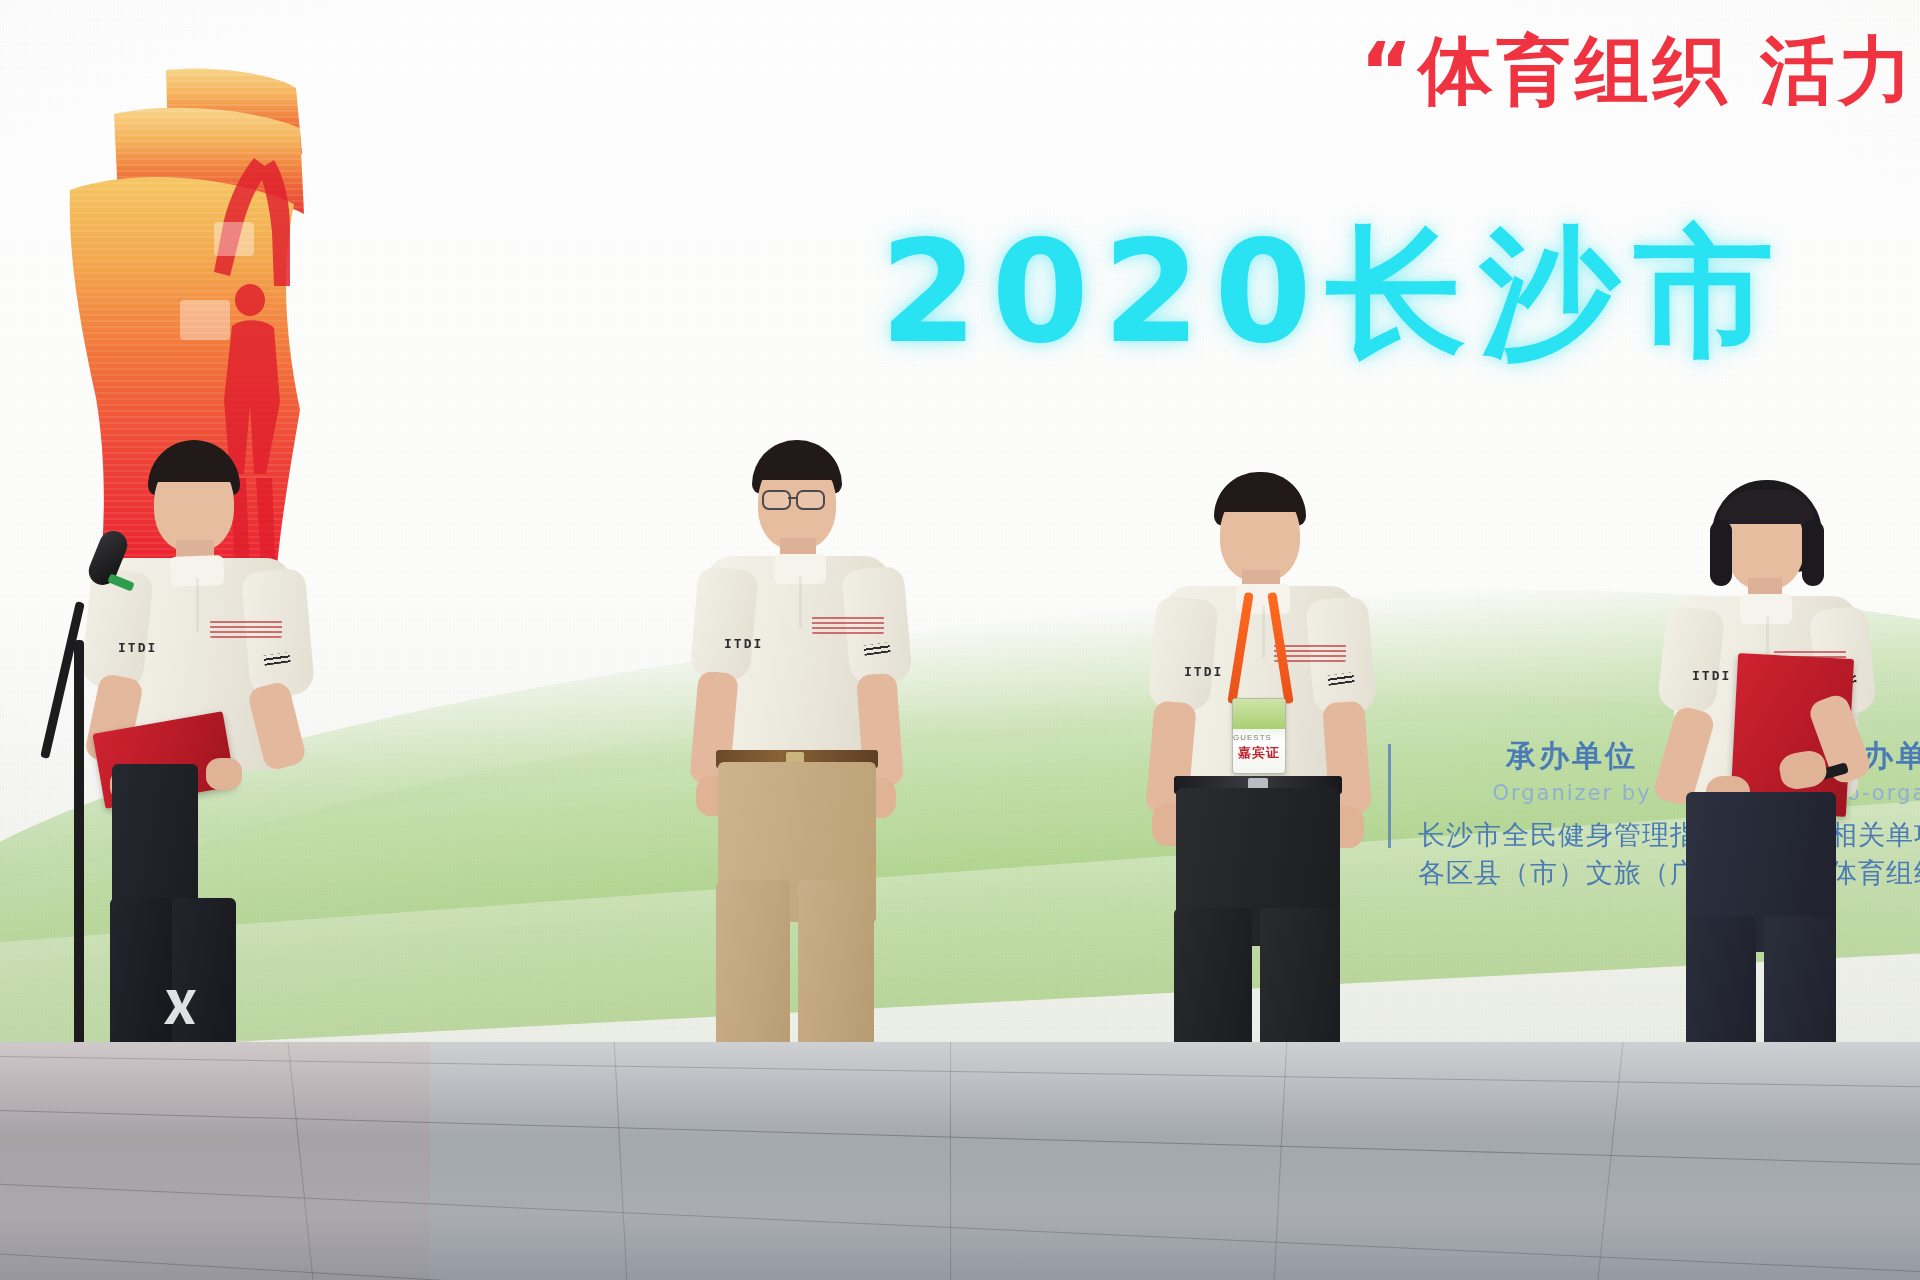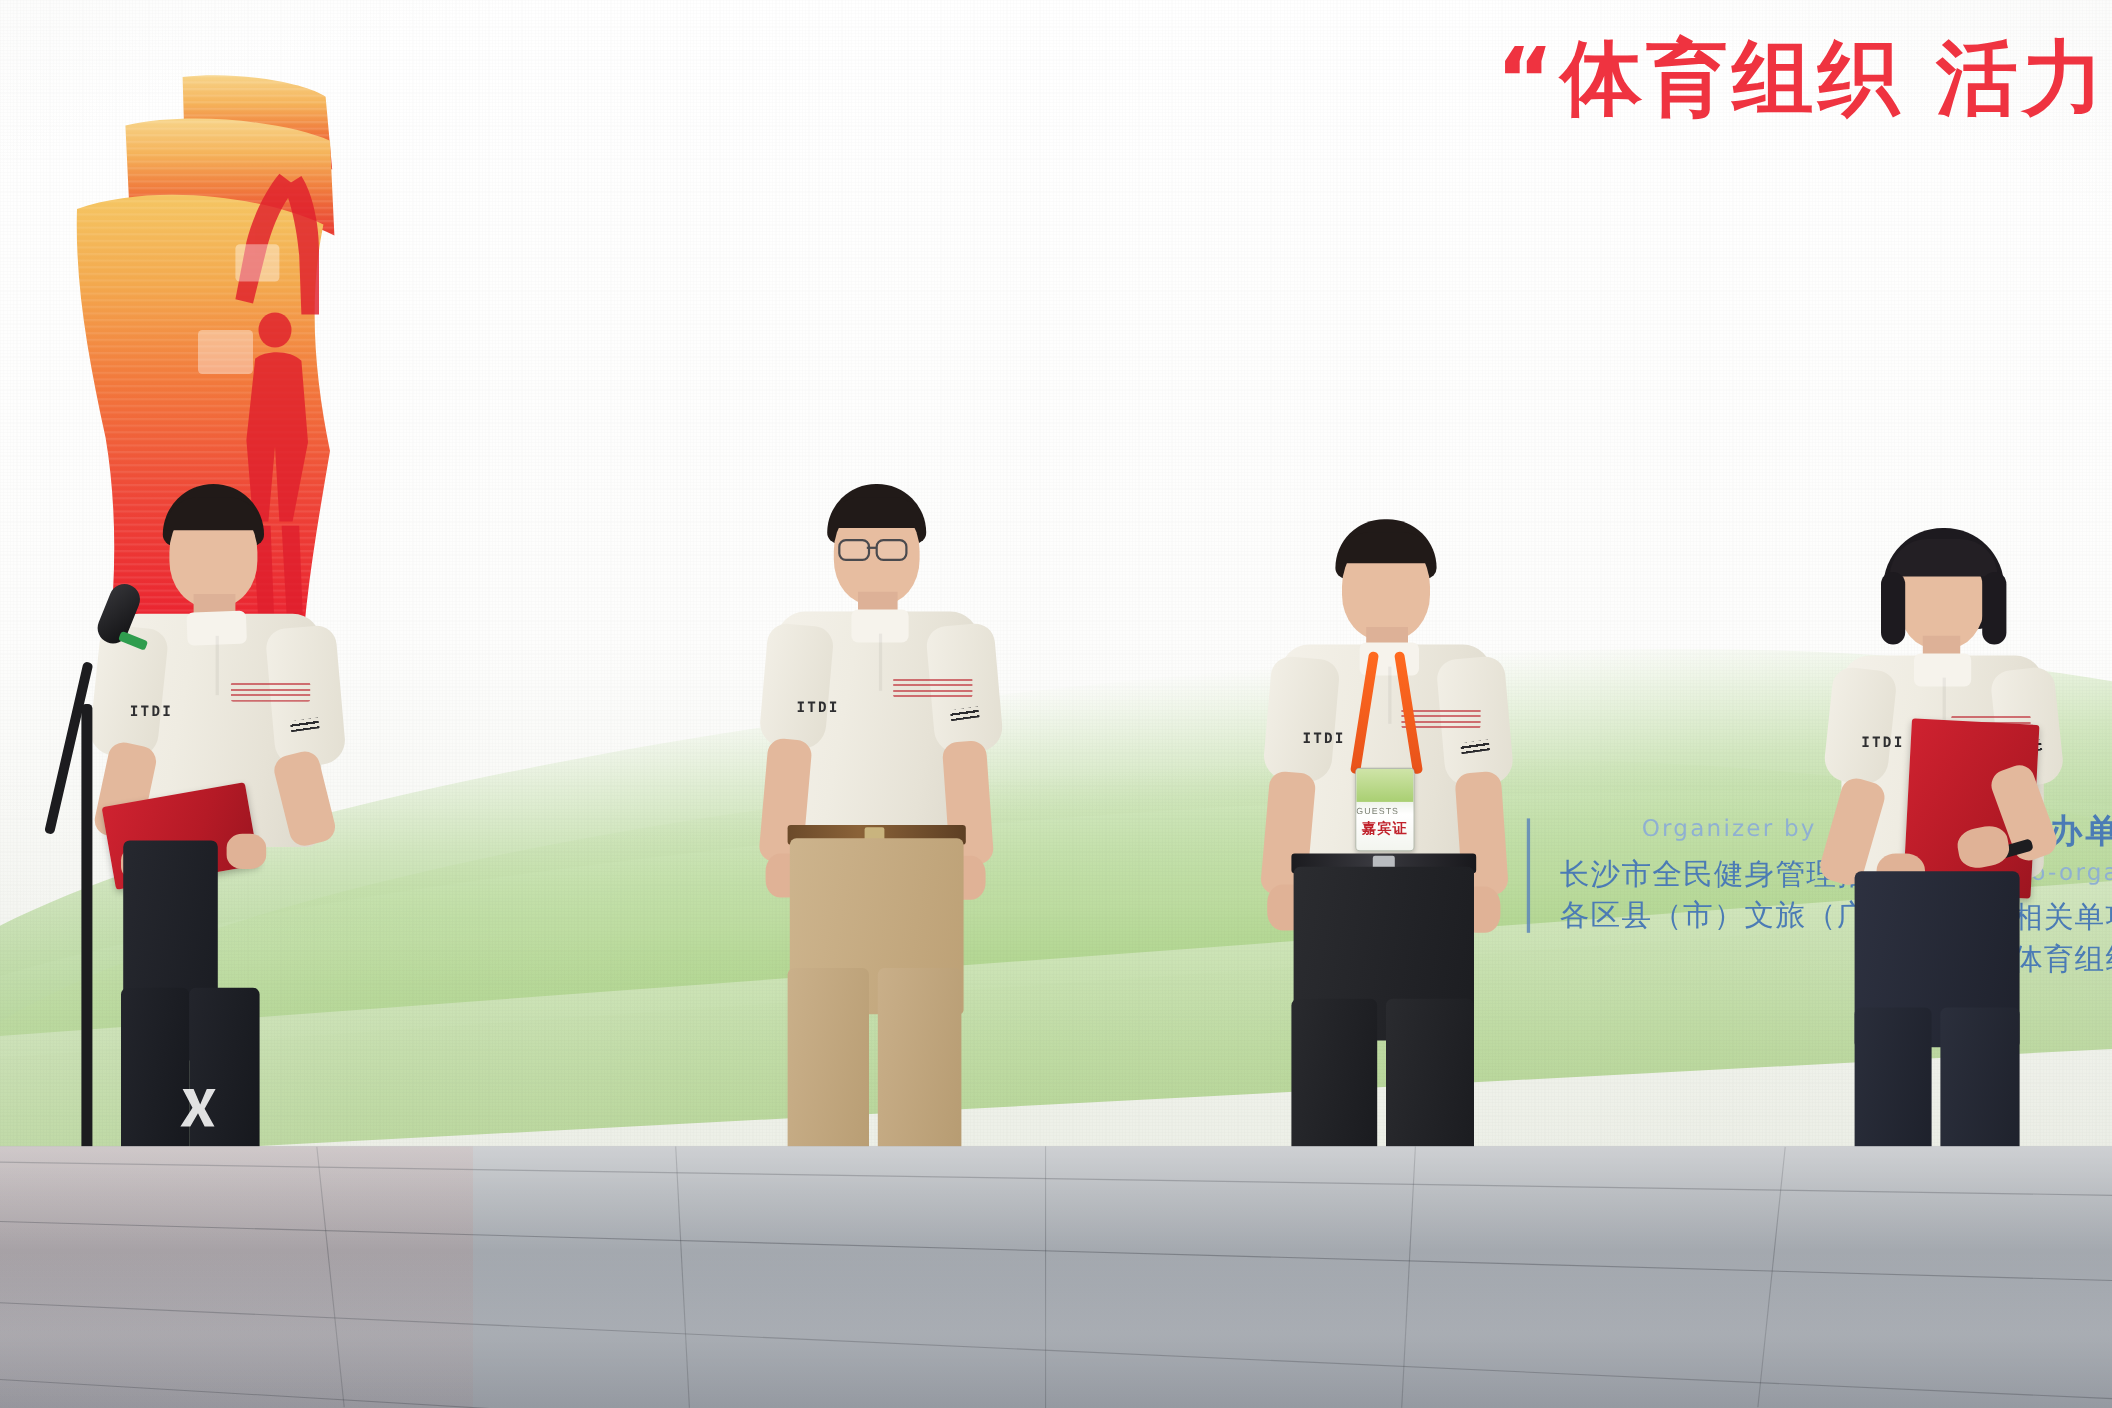--- a/index.html
+++ b/index.html
@@ -254,23 +254,25 @@
           <rect x="196" y="160" width="40" height="34" rx="4"></rect>
           <rect x="162" y="238" width="50" height="40" rx="4"></rect>
         </g>
       </svg>
     </div>
 
     <div class="headline">
       <span class="qm">“</span><span>体育组织 活力</span>
     </div>
 
+    <div class="main-title">2020长沙市</div>
 
     <div class="credit-rule rule-1"></div>
     <div class="credit credit-organizer">
+      <div class="ch-head">承办单位</div>
       <div class="en-head">Organizer by</div>
       <div class="body">
         <div>长沙市全民健身管理指导</div>
         <div>各区县（市）文旅（广）</div>
       </div>
     </div>
 
     <div class="credit-rule rule-2"></div>
     <div class="credit credit-coorg">
       <div class="ch-head">协办单位</div>

